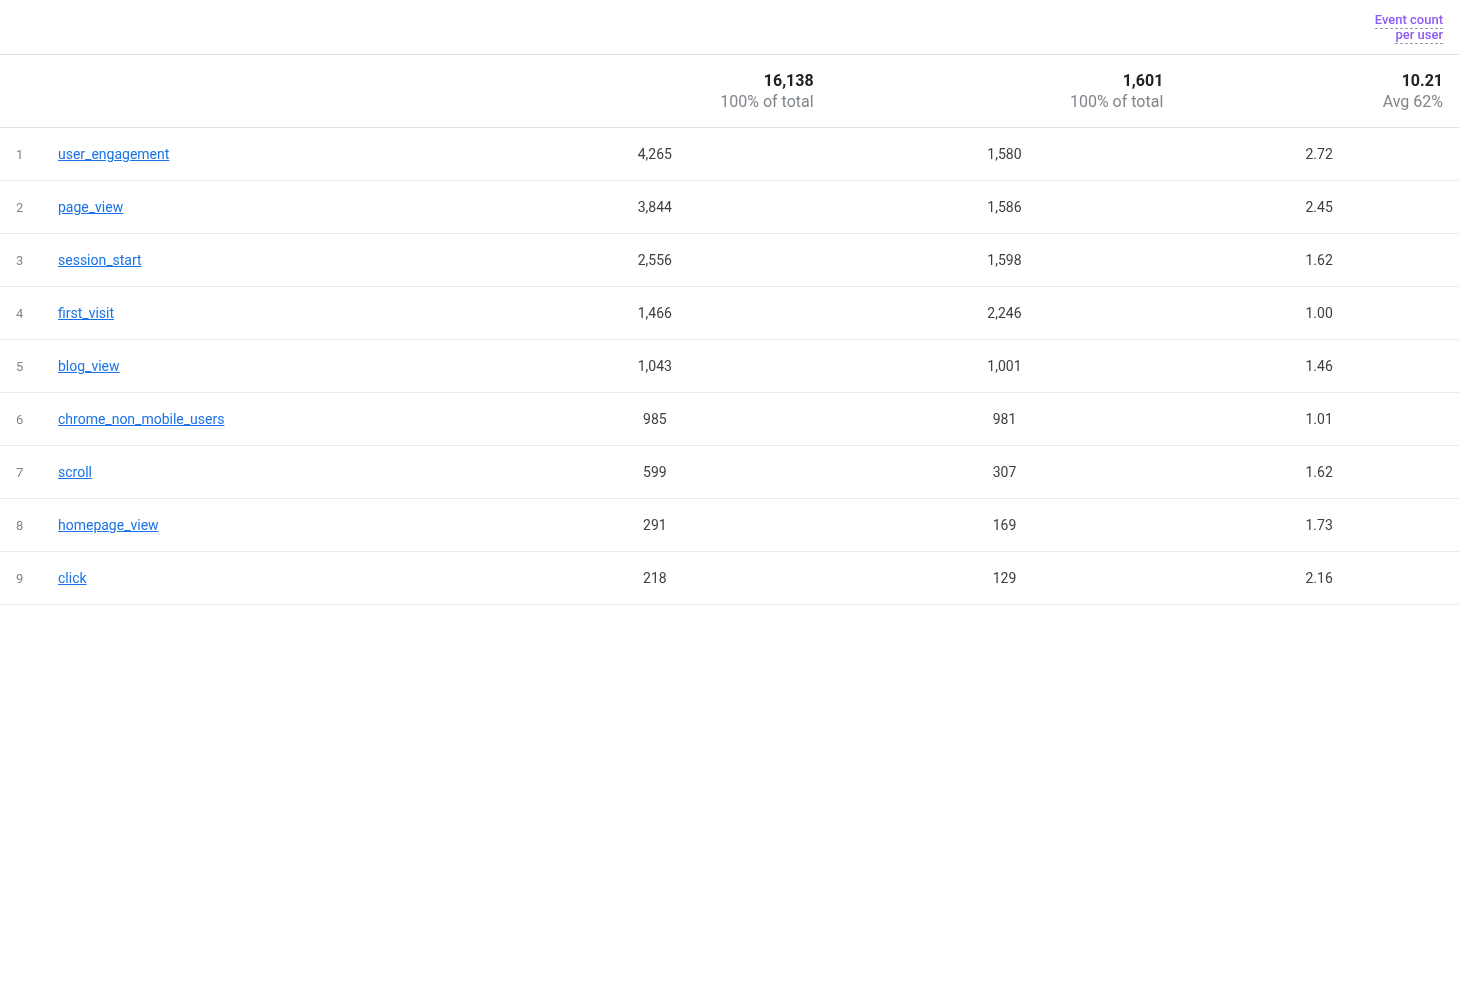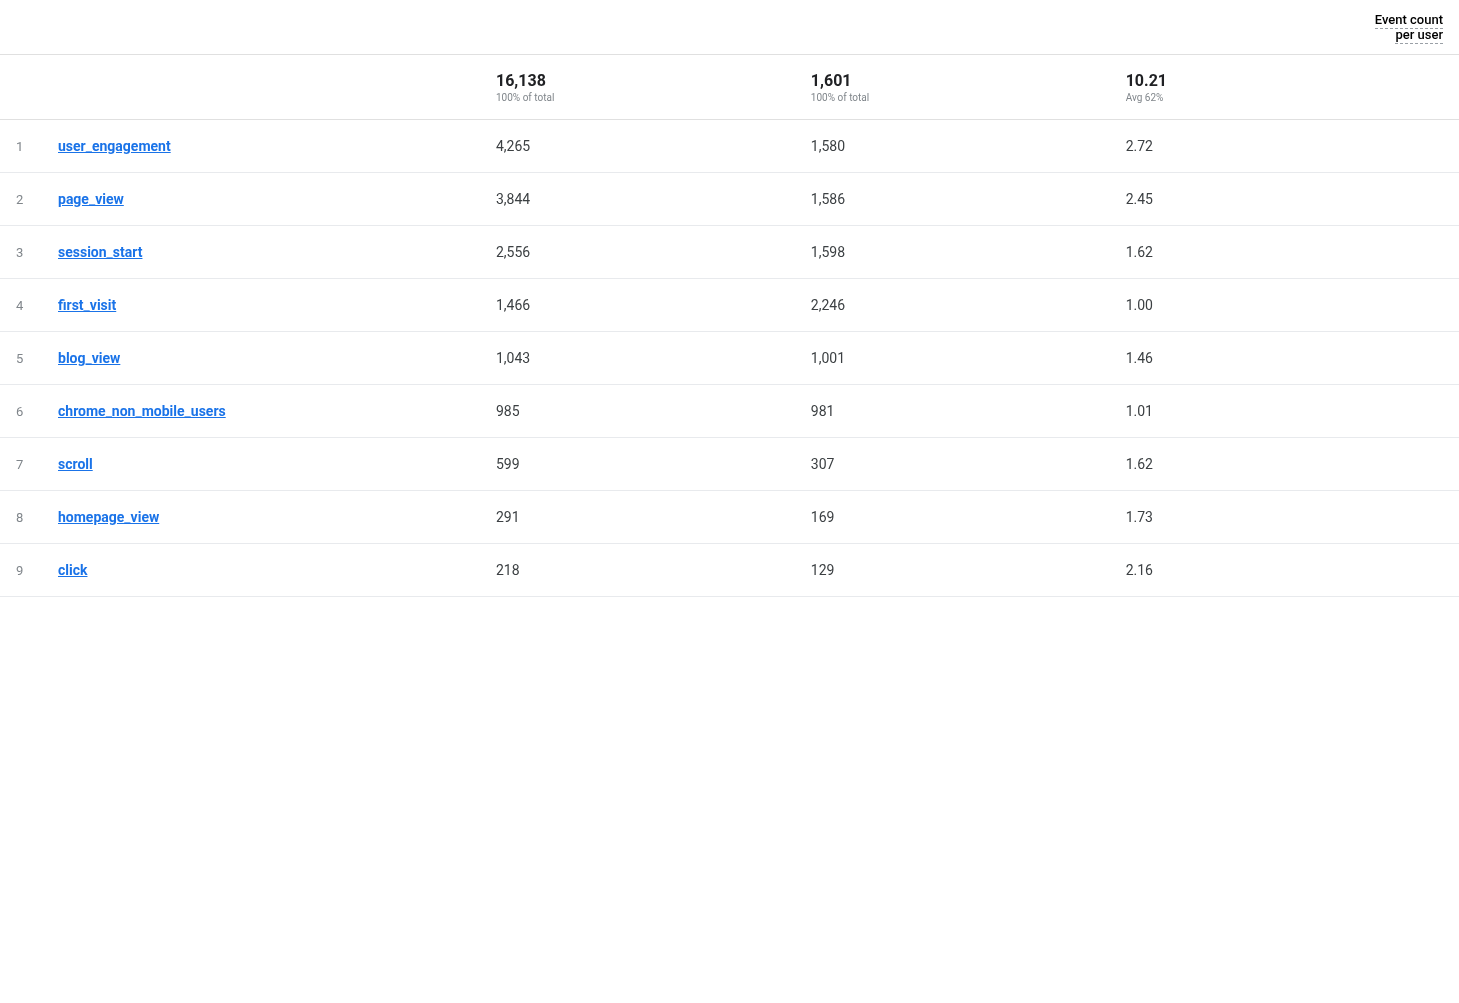--- a/index.html
+++ b/index.html
@@ -25,21 +25,21 @@
     table {
       width: 100%;
       border-collapse: collapse;
     }
 
     thead tr th {
       padding: 12px 16px;
       text-align: right;
       font-weight: 500;
       font-size: 13px;
-      color: #000000;
+      color: #8b5cf6;
       border-bottom: 1px solid #e0e0e0;
       vertical-align: bottom;
     }
 
     thead tr th:first-child {
       text-align: left;
       width: 480px;
     }
 
     .sort-indicator {
@@ -52,46 +52,47 @@
     }
 
     .dashed-underline {
       border-bottom: 1.5px dashed #9aa0a6;
       padding-bottom: 1px;
     }
 
     
     .summary-row td {
       padding: 16px 16px;
+      text-align: right;
       border-bottom: 1px solid #e0e0e0;
       vertical-align: top;
     }
 
     .summary-row td:first-child {
       text-align: left;
     }
 
     .summary-value {
       font-weight: 700;
       font-size: 16px;
       color: #202124;
       display: block;
     }
 
     .summary-sub {
-      font-size: 10px;
+      font-size: 16px;
       color: #80868b;
       display: block;
       margin-top: 2px;
     }
 
     
     .data-row td {
       padding: 18px 16px;
-      text-align: left;
+      text-align: center;
       border-bottom: 1px solid #e8eaed;
       font-size: 14px;
       color: #3c4043;
     }
 
     .data-row td:first-child {
       text-align: left;
     }
 
     .row-number {
@@ -99,21 +100,20 @@
       font-size: 13px;
       min-width: 30px;
       display: inline-block;
     }
 
     .event-link {
       color: #1a73e8;
       text-decoration: underline;
       cursor: pointer;
       font-size: 14px;
-      font-weight: bold;
     }
 
     .plus-icon {
       color: #1a73e8;
       font-size: 18px;
       font-weight: 400;
       margin-left: 8px;
       cursor: pointer;
     }
 

